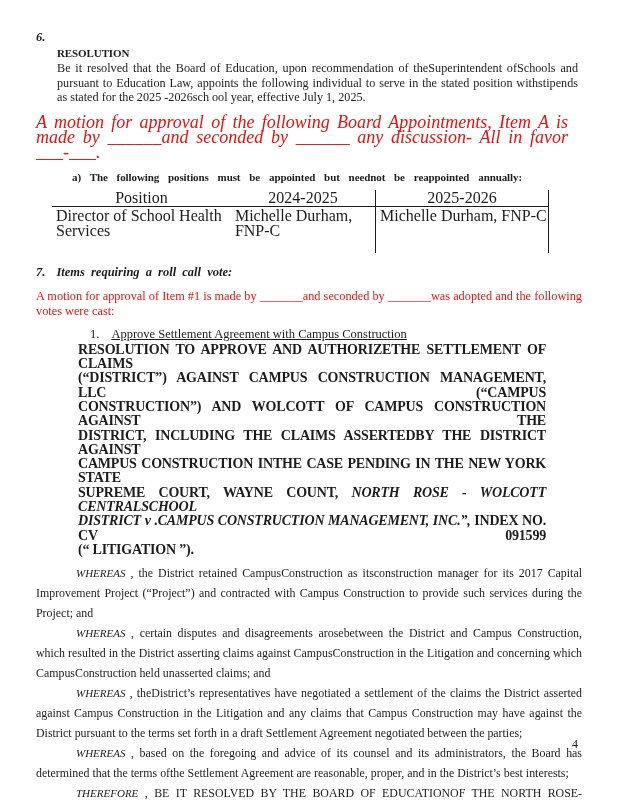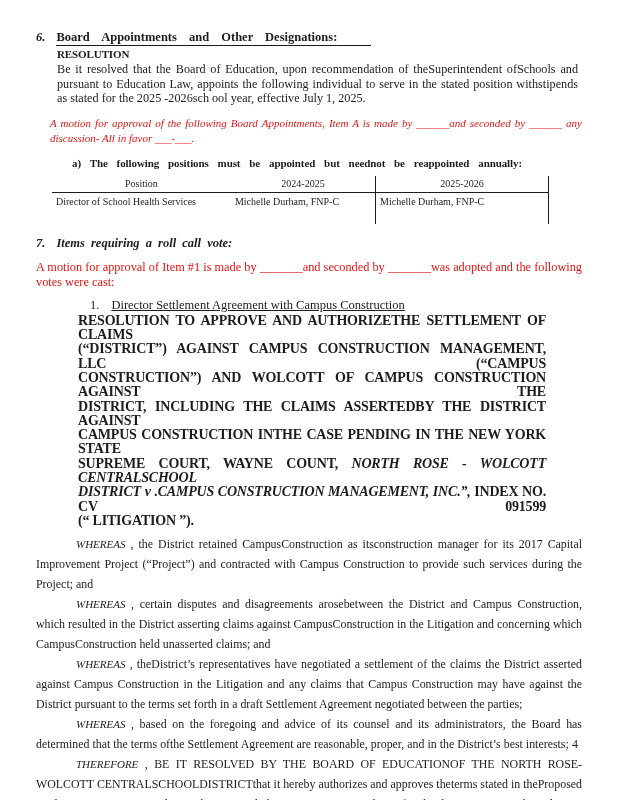--- a/index.html
+++ b/index.html
@@ -9,25 +9,25 @@
     position:relative;box-sizing:border-box;
     padding:30px 38px 0 36px;overflow:hidden;
   }
   .red{color:#e01414;}
   
   .h6row{display:flex;gap:11px;font-size:12.5px;font-weight:bold;}
   .h6num{font-style:italic;}
   .h6title{border-bottom:1.2px solid #1c1c1c;word-spacing:9px;padding-right:34px;}
   .reslabel{margin-left:21px;margin-top:2px;font-weight:bold;font-size:11px;letter-spacing:-.1px;}
   .bodypara{margin-left:21px;margin-top:2px;width:521px;font-size:12.2px;line-height:14.6px;text-align:justify;font-family:Liberation Serif, serif;}
-  .motion1{margin-left:14px;margin-top:10px;width:532px;font-size:11px;font-style:italic;line-height:15px;text-align:justify;}
+  .motion1{margin-top:10px;width:532px;font-size:18px;font-style:italic;line-height:15px;text-align:justify;}
   .suba{margin-left:36px;margin-top:11px;width:450px;font-weight:bold;font-size:11px;letter-spacing:-.1px;
         text-align:justify;text-align-last:justify;}
   
-  .appt-table{margin-left:16px;margin-top:7px;width:497px;font-size:10px;line-height:15px;}
+  .appt-table{margin-left:16px;margin-top:7px;width:497px;font-size:16px;line-height:15px;}
   .tr{display:flex;}
   .td{box-sizing:border-box;}
   .c1{width:36%;}
   .c2{width:29%;}
   .c3{width:35%;border-left:1px solid #1c1c1c;border-right:1px solid #1c1c1c;}
   .thead .td{text-align:center;border-bottom:1px solid #1c1c1c;padding-bottom:1px;}
   .tdata .td{padding:1px 0 0 4px;}
   .tspacer{height:15px;}
   
   .h7row{display:flex;gap:11px;font-size:12.5px;font-weight:bold;font-style:italic;margin-top:12px;word-spacing:3px;}
@@ -46,21 +46,20 @@
   .wlead{font-size:11px;font-style:italic;}
   .pagenum{position:absolute;left:572px;top:737px;font-size:12px;}
 </style>
 </head>
 <body>
 
 <div>
 
   <div class="h6row">
     <span class="h6num">6.</span>
-    <span class="h6title">Board Appointments and Other Designations:</span>
   </div>
 
   <div class="reslabel">RESOLUTION</div>
 
   <div class="bodypara">Be it resolved that the Board of Education, upon recommendation of theSuperintendent ofSchools and pursuant to Education Law, appoints the following individual to serve in the stated position withstipends as stated for the 2025 -2026sch ool year, effective July 1, 2025.</div>
 
   <div class="motion1 red">A motion for approval of the following Board Appointments, Item A is made by ______and seconded by ______ any discussion- All in favor ___-___.</div>
 
   <div class="suba">a) The following positions must be appointed but neednot be reappointed annually:</div>
 
@@ -84,21 +83,21 @@
 
   <div class="h7row">
     <span>7.</span>
     <span>Items requiring a roll call vote:</span>
   </div>
 
   <div class="motion2 red">A motion for approval of Item #1 is made by _______and seconded by _______was adopted and the following votes were cast:</div>
 
   <div class="item1row">
     <span>1.</span>
-    <span class="item1title">Director Settlement Agreement with Campus Construction</span>
+    <span class="item1title">Approve Settlement Agreement with Campus Construction</span>
   </div>
 
   <div class="capsblock">
     <div class="capsline">RESOLUTION TO APPROVE AND AUTHORIZETHE SETTLEMENT OF CLAIMS</div>
     <div class="capsline">(“DISTRICT”) AGAINST CAMPUS CONSTRUCTION MANAGEMENT, LLC (“CAMPUS</div>
     <div class="capsline">CONSTRUCTION”) AND WOLCOTT OF CAMPUS CONSTRUCTION AGAINST THE</div>
     <div class="capsline">DISTRICT, INCLUDING THE CLAIMS ASSERTEDBY THE DISTRICT AGAINST</div>
     <div class="capsline">CAMPUS CONSTRUCTION INTHE CASE PENDING IN THE NEW YORK STATE</div>
     <div class="capsline"><span>SUPREME COURT, WAYNE COUNT, </span><span class="capsit">NORTH ROSE - WOLCOTT CENTRALSCHOOL</span></div>
     <div class="capsline"><span class="capsit">DISTRICT v .CAMPUS CONSTRUCTION MANAGEMENT, INC.”, </span><span>INDEX NO. CV 091599</span></div>

